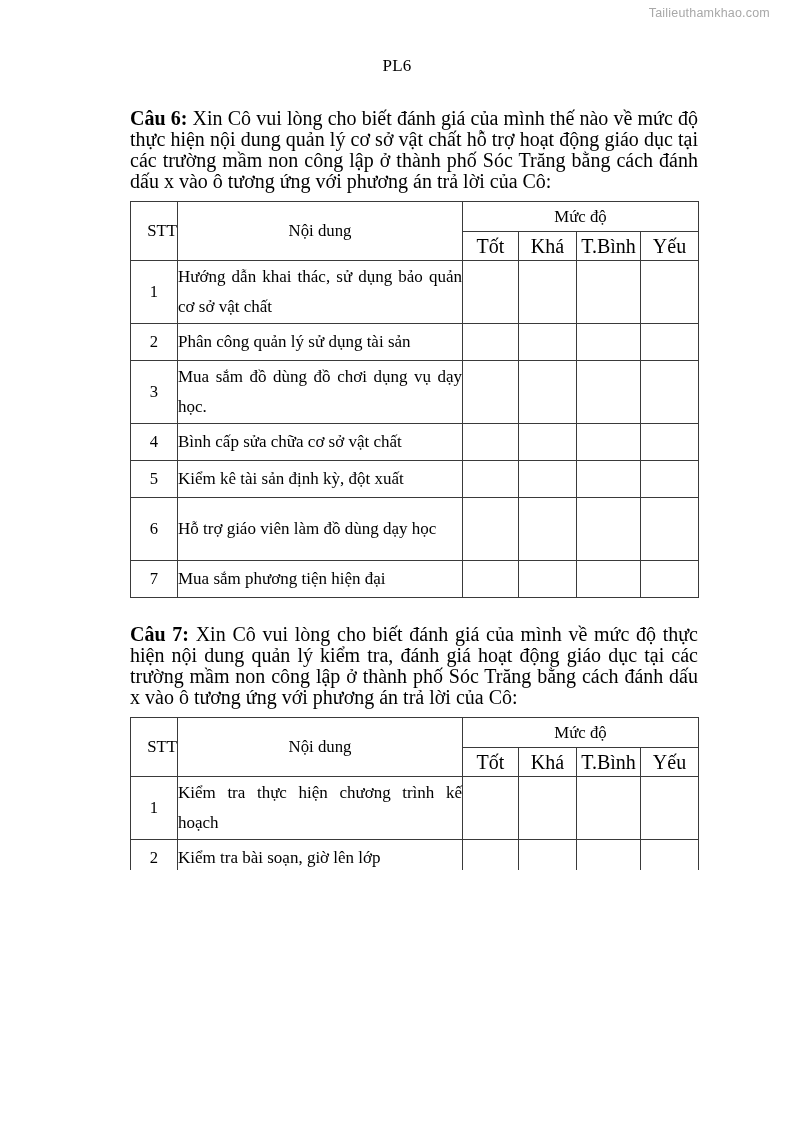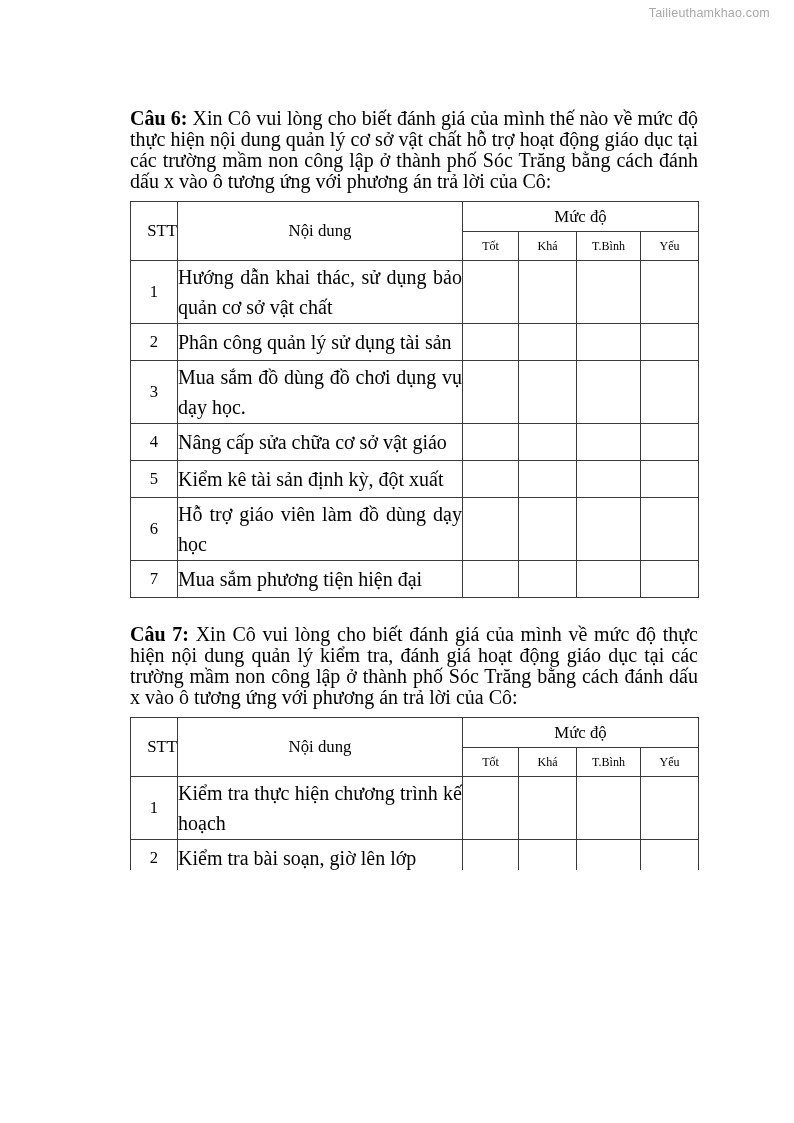--- a/index.html
+++ b/index.html
@@ -69,55 +69,56 @@
     font-weight: normal;
   }
   th.h-stt, th.h-noidung, th.h-mucdo, th.h-sub {
     font-weight: bold;
     text-align: center;
     font-size: 16.8px;
   }
   th.h-stt { width: 47px; height: 57px; text-align: right; }
   th.h-noidung { width: 285px; }
   th.h-mucdo { height: 29px; }
-  th.h-sub { height: 28px; font-size: 12px; }
+  th.h-sub { height: 28px; font-size: 20px; }
   col.c-stt   { width: 47px; }
   col.c-noi   { width: 285px; }
   col.c-tot   { width: 56px; }
   col.c-kha   { width: 58px; }
   col.c-tbinh { width: 64px; }
   col.c-yeu   { width: 58px; }
 
   td.stt {
     text-align: center;
     font-size: 16.6px;
   }
   td.noidung {
     text-align: justify;
     text-justify: inter-word;
     padding: 3px 9px 3px 10px;
     line-height: 30px;
-    font-size: 20px;
+    font-size: 17px;
   }
   td.noidung.one-line {
     line-height: 26px;
     padding-top: 1px;
     padding-bottom: 2px;
   }
   td.mark { background: #ffffff; }
   tr.r-two  td { height: 62px; }
   tr.r-one  td { height: 33px; }
 </style>
 </head>
 <body>
 
 <div class="page">
 
   <div class="watermark">Tailieuthamkhao.com</div>
 
+  <div class="page-header">PL6</div>
 
   <div class="content">
 
     <p class="para"><span class="q-label">Câu 6:</span><span> Xin Cô vui lòng cho biết đánh giá của mình thế nào về mức độ thực hiện nội dung quản lý cơ sở vật chất hỗ trợ hoạt động giáo dục tại các trường mầm non công lập ở thành phố Sóc Trăng bằng cách đánh dấu x vào ô tương ứng với phương án trả lời của Cô:</span></p>
 
     <div class="spacer-after-para"></div>
 
     <table class="survey">
       <colgroup>
         <col class="c-stt">
@@ -160,21 +161,21 @@
         <tr class="r-two">
           <td class="stt">3</td>
           <td class="noidung">Mua sắm đồ dùng đồ chơi dụng vụ dạy học.</td>
           <td class="mark"></td>
           <td class="mark"></td>
           <td class="mark"></td>
           <td class="mark"></td>
         </tr>
         <tr class="r-one">
           <td class="stt">4</td>
-          <td class="noidung one-line">Nâng cấp sửa chữa cơ sở vật giáo</td>
+          <td class="noidung one-line">Bình cấp sửa chữa cơ sở vật chất</td>
           <td class="mark"></td>
           <td class="mark"></td>
           <td class="mark"></td>
           <td class="mark"></td>
         </tr>
         <tr class="r-one">
           <td class="stt">5</td>
           <td class="noidung one-line">Kiểm kê tài sản định kỳ, đột xuất</td>
           <td class="mark"></td>
           <td class="mark"></td>

